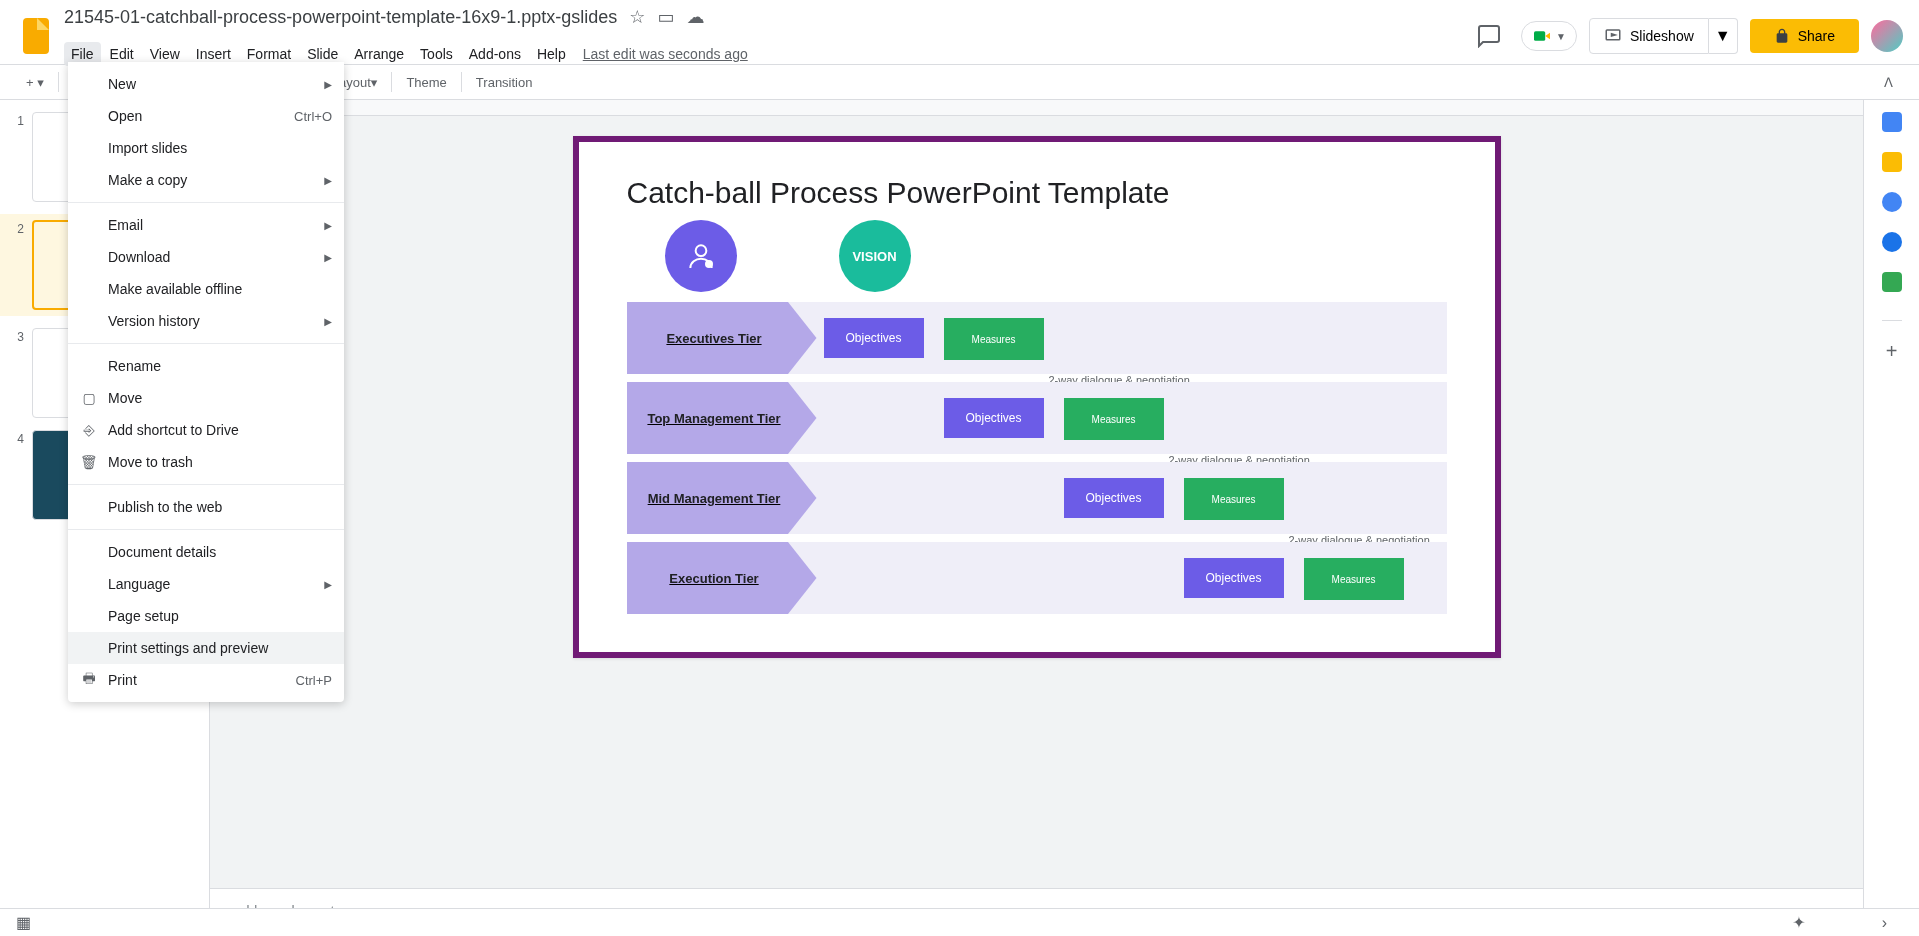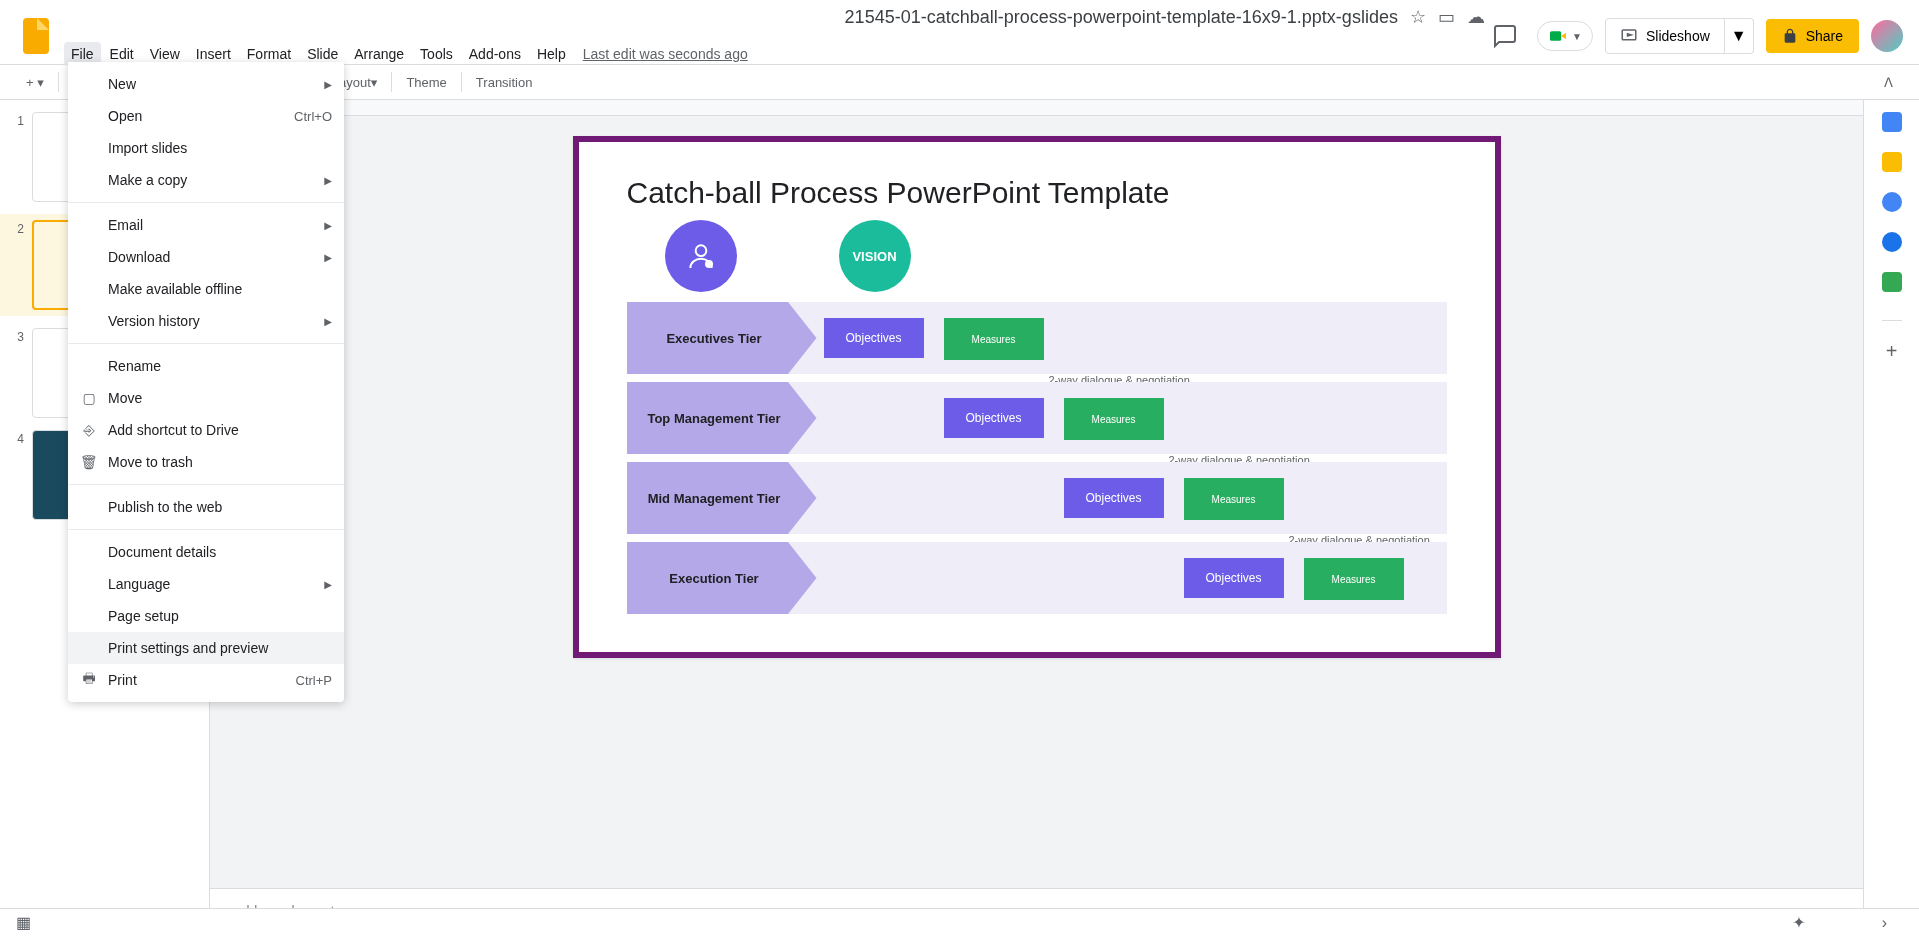--- a/index.html
+++ b/index.html
@@ -4,32 +4,32 @@
 <style>
 * { box-sizing: border-box; margin: 0; padding: 0; font-family: Arial, "Helvetica Neue", sans-serif; }
 body { background: #fff; overflow: hidden; width: 1919px; height: 936px; position: relative; }
 
 
 .header { height: 64px; display: flex; align-items: center; padding: 8px 16px 0 16px; }
 .logo { width: 40px; height: 40px; display: flex; align-items: center; justify-content: center; margin-right: 8px; }
 .logo-inner { width: 26px; height: 36px; background: #f9ab00; border-radius: 4px; position: relative; }
 .logo-inner::after { content: ""; position: absolute; top: 0; right: 0; width: 12px; height: 12px; background: #fdd663; clip-path: polygon(0 0, 100% 100%, 0 100%); }
 .title-area { flex: 1; }
-.doc-title { font-size: 18px; color: #3c4043; display: flex; align-items: center; gap: 12px; justify-content: flex-end; }
+.doc-title { font-size: 18px; color: #3c4043; display: flex; align-items: center; gap: 12px; }
 .title-icons { display: flex; gap: 12px; color: #5f6368; }
 .menubar { display: flex; gap: 2px; margin-top: 14px; align-items: center; }
 .menu-item { padding: 4px 7px; font-size: 14px; color: #202124; border-radius: 4px; cursor: pointer; }
 .menu-item.active { background: #e8eaed; }
 .last-edit { color: #5f6368; text-decoration: underline; margin-left: 8px; font-size: 14px; }
 .header-right { display: flex; align-items: center; gap: 12px; }
 .icon-btn { width: 40px; height: 40px; border-radius: 50%; display: flex; align-items: center; justify-content: center; cursor: pointer; }
 .meet-btn { background: #fff; border: 1px solid #dadce0; border-radius: 20px; padding: 6px 10px; display: flex; align-items: center; gap: 4px; }
 .slideshow-btn { background: #fff; border: 1px solid #dadce0; border-radius: 4px; padding: 8px 14px; display: flex; align-items: center; gap: 8px; font-size: 14px; }
 .slideshow-dd { border: 1px solid #dadce0; border-left: none; border-radius: 0 4px 4px 0; padding: 8px 6px; }
-.share-btn { background: #fbbc04; border-radius: 4px; padding: 9px 16px; display: flex; align-items: center; gap: 8px; font-size: 14px; font-weight: 500; }
+.share-btn { background: #fbbc04; border-radius: 4px; padding: 9px 24px; display: flex; align-items: center; gap: 8px; font-size: 14px; font-weight: 500; }
 .avatar { width: 32px; height: 32px; border-radius: 50%; background: linear-gradient(135deg, #ff6b9d, #4ecdc4); }
 
 
 .toolbar { height: 36px; border-bottom: 1px solid #dadce0; border-top: 1px solid #dadce0; display: flex; align-items: center; padding: 0 20px; gap: 4px; }
 .tb-btn { padding: 4px 6px; display: flex; align-items: center; color: #5f6368; font-size: 13px; cursor: pointer; border-radius: 2px; }
 .tb-sep { width: 1px; height: 20px; background: #dadce0; margin: 0 4px; }
 .tb-spacer { flex: 1; }
 
 
 .main { display: flex; height: calc(100% - 100px); }
@@ -43,21 +43,21 @@
 .canvas-area { flex: 1; background: #f1f3f4; position: relative; display: flex; flex-direction: column; }
 .ruler-h { height: 16px; background: #f8f9fa; border-bottom: 1px solid #dadce0; }
 .canvas-inner { flex: 1; display: flex; align-items: flex-start; justify-content: center; padding: 20px; overflow: auto; }
 .slide-canvas { width: 928px; height: 522px; background: #fff; border: 6px solid #701a75; position: relative; box-shadow: 0 1px 3px rgba(0,0,0,0.1); }
 
 
 .slide-title { position: absolute; top: 34px; left: 48px; font-size: 30px; color: #202124; }
 .circle-icon { position: absolute; width: 72px; height: 72px; border-radius: 50%; display: flex; align-items: center; justify-content: center; color: #fff; font-size: 13px; font-weight: 600; }
 .circle-user { top: 78px; left: 86px; background: #6c5ce7; }
 .circle-vision { top: 78px; left: 260px; background: #1abc9c; }
-.tier-row { position: absolute; left: 48px; right: 48px; height: 72px; background: #efeef8; display: flex; align-items: center; }
+.tier-row { position: absolute; left: 48px; right: 48px; height: 72px; background: #efeef8; display: flex; align-items: center; text-decoration: underline; }
 .tier-arrow { width: 190px; height: 72px; background: #b4a8e8; display: flex; align-items: center; justify-content: center; font-size: 13px; font-weight: 600; color: #202124; text-align: center; clip-path: polygon(0 0, 85% 0, 100% 50%, 85% 100%, 0 100%); padding-right: 15px; }
 .obj-box { width: 100px; height: 40px; background: #6c5ce7; color: #fff; font-size: 12px; display: flex; align-items: center; justify-content: center; position: absolute; }
 .meas-box { width: 100px; height: 42px; background: #27ae60; color: #fff; font-size: 10px; display: flex; align-items: center; justify-content: center; position: absolute; text-align: center; }
 .dialogue-lbl { position: absolute; font-size: 11px; color: #5f6368; }
 .speaker-notes { height: 48px; background: #fff; border-top: 1px solid #dadce0; padding: 14px 24px; color: #80868b; font-size: 14px; }
 
 .right-panel { width: 56px; border-left: 1px solid #dadce0; display: flex; flex-direction: column; align-items: center; padding-top: 12px; gap: 20px; }
 .rp-icon { width: 20px; height: 20px; border-radius: 4px; }
 
 

